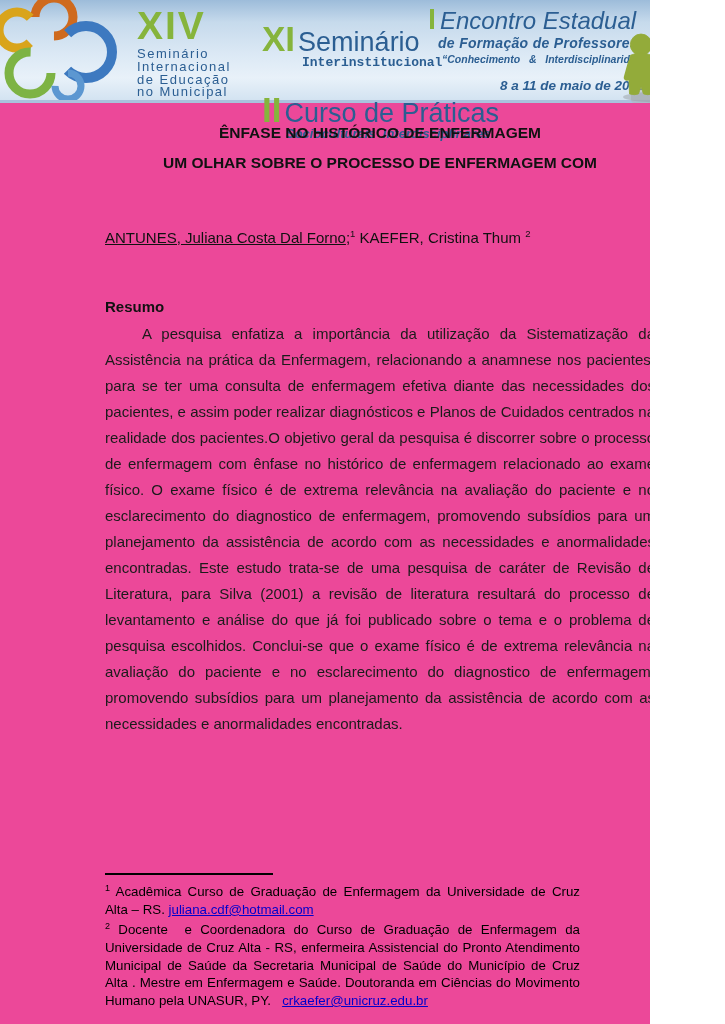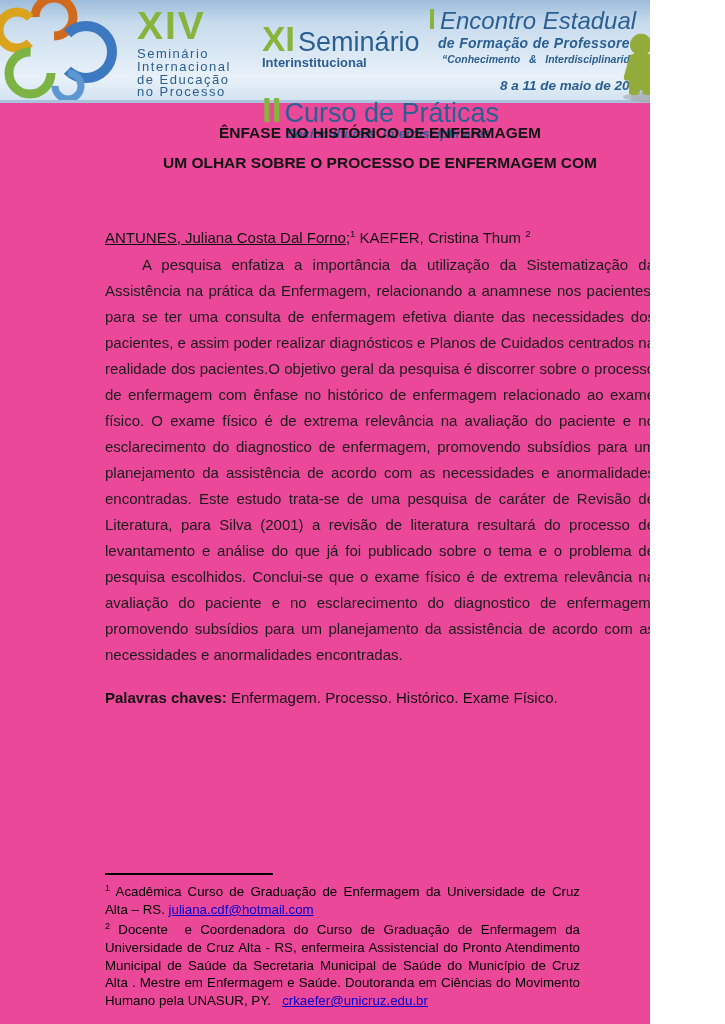--- a/index.html
+++ b/index.html
@@ -63,30 +63,30 @@
       <circle cx="30" cy="73" r="21" fill="none" stroke="#7db344" stroke-width="9" stroke-dasharray="99 33"></circle>
       <circle cx="68" cy="86" r="13" fill="none" stroke="#5c97d1" stroke-width="7" stroke-dasharray="61 21" transform="rotate(270 68 86)"></circle>
     </svg>
 
     <div class="xiv-block">
       <span class="xiv-num">XIV</span>
       <div class="xiv-lines">
         <div class="xiv-line">Seminário</div>
         <div class="xiv-line">Internacional</div>
         <div class="xiv-line">de Educação</div>
-        <div class="xiv-line">no Processo</div>
+        <div class="xiv-line">no Municipal</div>
       </div>
     </div>
 
     <div class="mid-block">
       <div class="brow">
         <span class="num-green">XI</span>
         <span class="big-blue">Seminário</span>
       </div>
-      <div class="sub-bold" style="">Interinstitucional</div>
+      <div class="sub-bold" style="margin-left:40px;font-family:Liberation Mono, monospace;">Interinstitucional</div>
       <div class="brow" style="margin-top:7px;">
         <span class="num-green">II</span>
         <span class="big-blue">Curso de Práticas</span>
       </div>
       <div class="sub-bold" style="margin-left:24px;font-style:italic;">Socioculturais &nbsp;Interdisciplinares</div>
     </div>
 
     <div class="enc-block">
       <div class="brow">
         <span class="enc-bar"></span>
@@ -117,24 +117,24 @@
 
   <div class="doc">
     <div class="content">
       <div class="title">
         <div>ÊNFASE NO HISTÓRICO DE ENFERMAGEM</div>
         <div>UM OLHAR SOBRE O PROCESSO DE ENFERMAGEM COM</div>
       </div>
 
       <div class="authors"><span class="uline">ANTUNES, Juliana Costa Dal Forno</span><span>;</span><sup>1</sup><span> KAEFER, Cristina Thum </span><sup>2</sup></div>
 
+      <div class="resumo">Resumo</div>
 
       <p class="abstract">A pesquisa enfatiza a importância da utilização da Sistematização da Assistência na prática da Enfermagem, relacionando a anamnese nos pacientes, para se ter uma consulta de enfermagem efetiva diante das necessidades dos pacientes, e assim poder realizar diagnósticos e Planos de Cuidados centrados na realidade dos pacientes.O objetivo geral da pesquisa é discorrer sobre o processo de enfermagem com ênfase no histórico de enfermagem relacionado ao exame físico. O exame físico é de extrema relevância na avaliação do paciente e no esclarecimento do diagnostico de enfermagem, promovendo subsídios para um planejamento da assistência de acordo com as necessidades e anormalidades encontradas. Este estudo trata-se de uma pesquisa de caráter de Revisão de Literatura, para Silva (2001) a revisão de literatura resultará do processo de levantamento e análise do que já foi publicado sobre o tema e o problema de pesquisa escolhidos. Conclui-se que o exame físico é de extrema relevância na avaliação do paciente e no esclarecimento do diagnostico de enfermagem, promovendo subsídios para um planejamento da assistência de acordo com as necessidades e anormalidades encontradas.</p>
 
-      <div class="keywords"><b>Palavras chaves:</b><span> Enfermagem. Processo. Histórico. Exame Físico.</span></div>
     </div>
   </div>
 
   <div class="footnotes">
     <div class="fn-rule"></div>
     <p class="fn"><sup>1</sup><span> Acadêmica Curso de Graduação de Enfermagem da Universidade de Cruz Alta – RS. </span><a>juliana.cdf@hotmail.com</a></p>
     <p class="fn"><sup>2</sup><span> Docente &nbsp;e Coordenadora do Curso de Graduação de Enfermagem da Universidade de Cruz Alta - RS, enfermeira Assistencial do Pronto Atendimento Municipal de Saúde da Secretaria Municipal de Saúde do Município de Cruz Alta . Mestre em Enfermagem e Saúde. Doutoranda em Ciências do Movimento Humano pela UNASUR, PY. &nbsp; </span><a>crkaefer@unicruz.edu.br</a></p>
   </div>
 
 </div>

